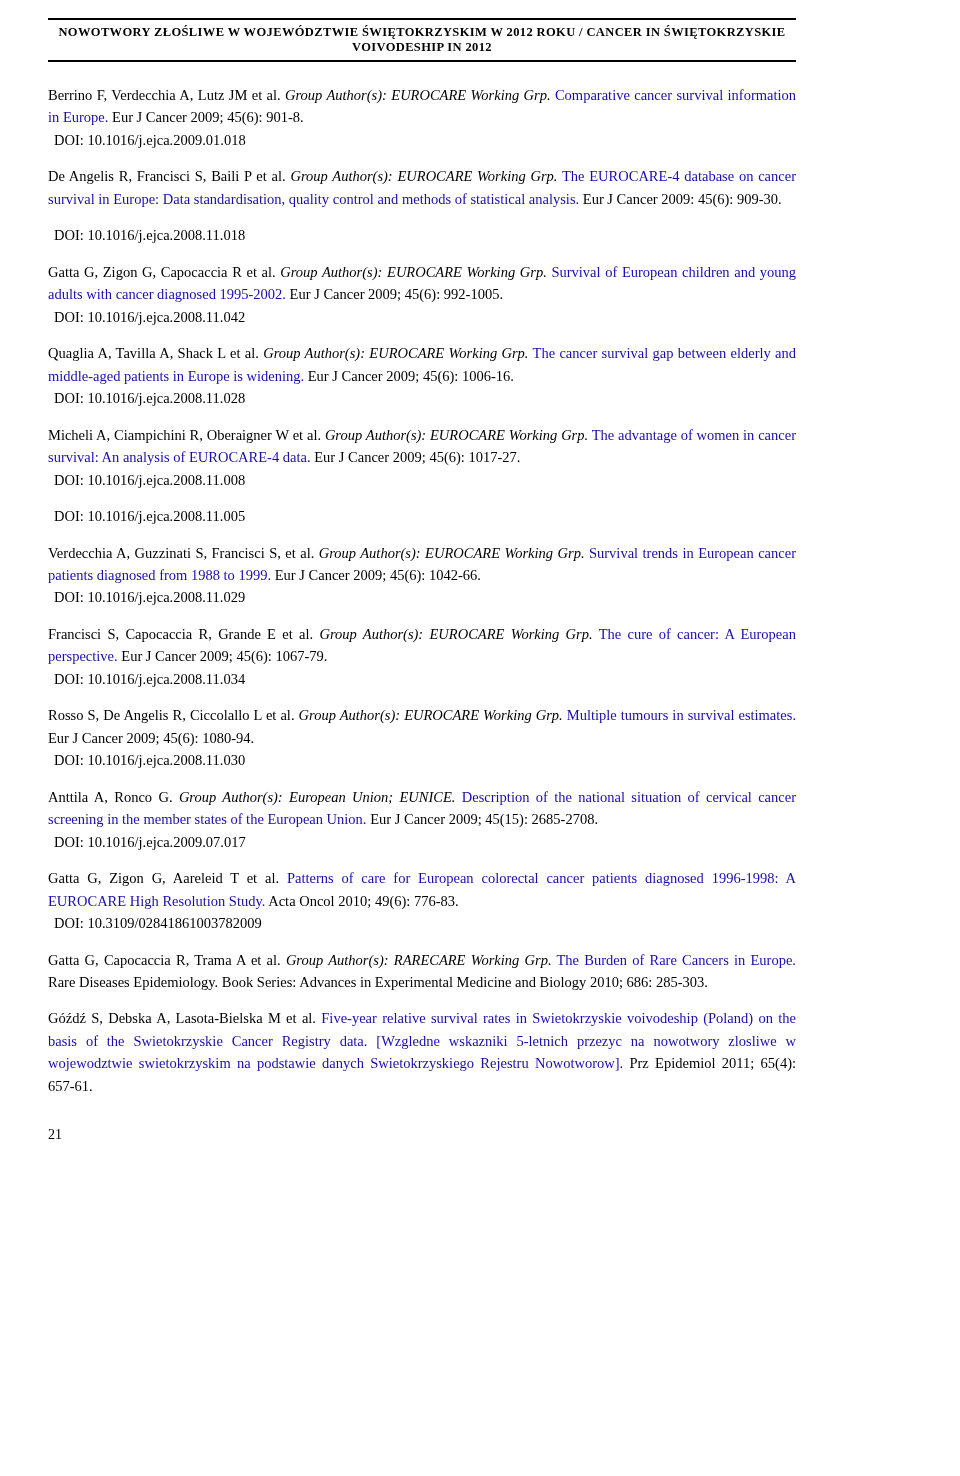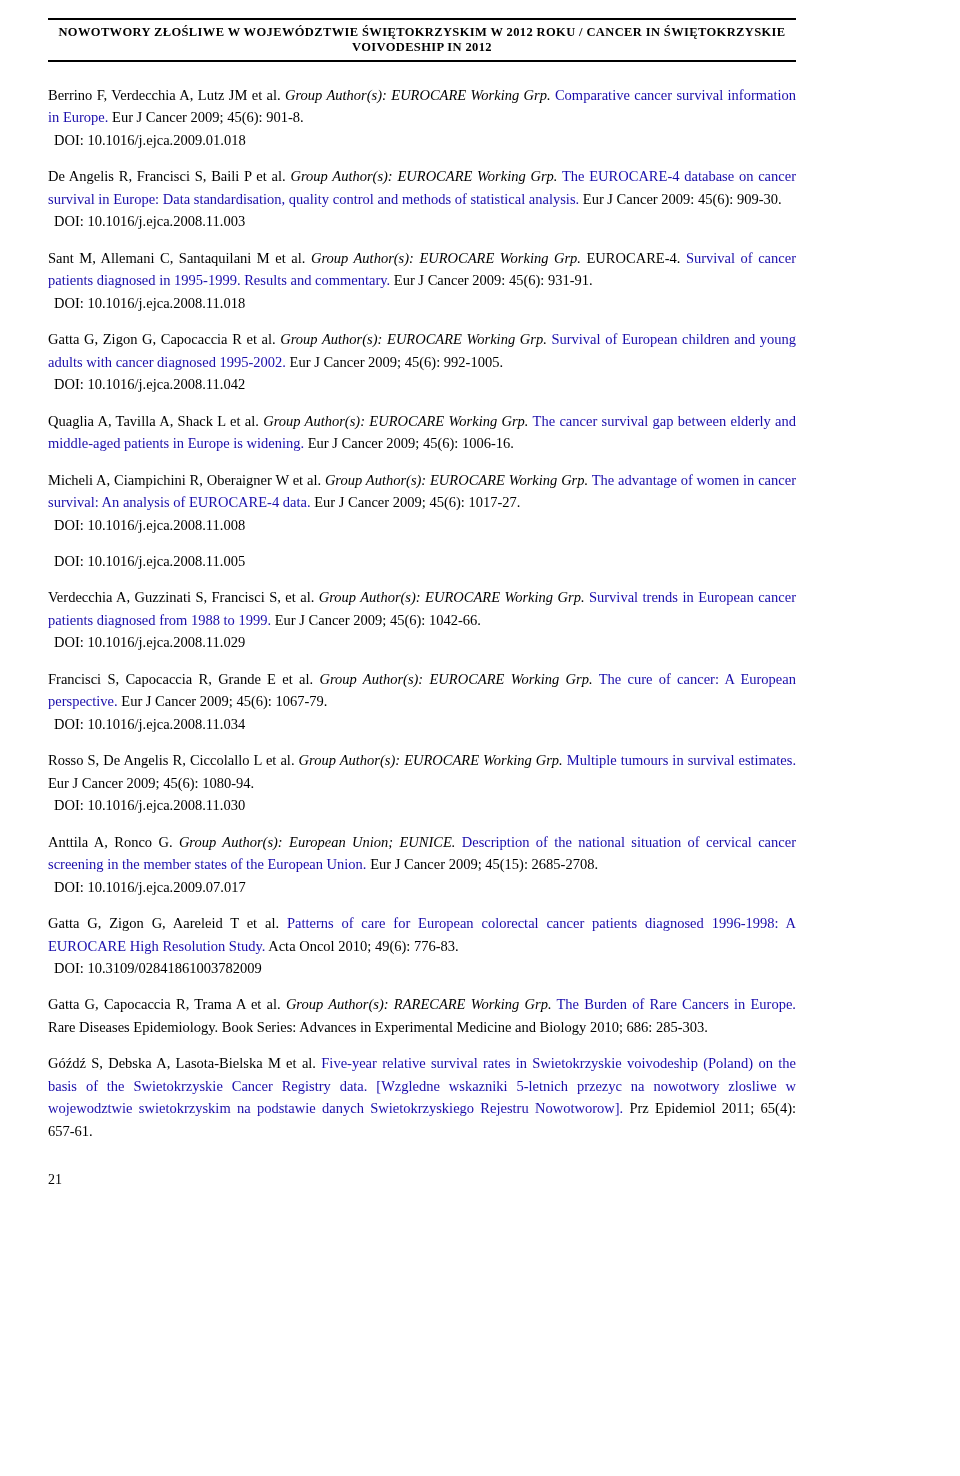--- a/index.html
+++ b/index.html
@@ -69,41 +69,38 @@
       <p>
         Berrino F, Verdecchia A, Lutz JM et al. <em>Group Author(s): EUROCARE Working Grp.</em> <a class="link">Comparative cancer survival information in Europe.</a> Eur J Cancer 2009; 45(6): 901-8.
       </p>
       <p class="doi">DOI: 10.1016/j.ejca.2009.01.018</p>
     </div>
 
     <div class="ref-block">
       <p>
         De Angelis R, Francisci S, Baili P et al. <em>Group Author(s): EUROCARE Working Grp.</em> <a class="link">The EUROCARE-4 database on cancer survival in Europe: Data standardisation, quality control and methods of statistical analysis.</a> Eur J Cancer 2009: 45(6): 909-30.
       </p>
-      <p class="doi">DOI: 10.1016/j.ejca.2008.11.003</p>
     </div>
 
     <div class="ref-block">
-      <p>
-        Sant M, Allemani C, Santaquilani M et al. <em>Group Author(s): EUROCARE Working Grp.</em> EUROCARE-4. <a class="link">Survival of cancer patients diagnosed in 1995-1999. Results and commentary.</a> Eur J Cancer 2009: 45(6): 931-91.
-      </p>
       <p class="doi">DOI: 10.1016/j.ejca.2008.11.018</p>
     </div>
 
     <div class="ref-block">
       <p>
         Gatta G, Zigon G, Capocaccia R et al. <em>Group Author(s): EUROCARE Working Grp.</em> <a class="link">Survival of European children and young adults with cancer diagnosed 1995-2002.</a> Eur J Cancer 2009; 45(6): 992-1005.
       </p>
       <p class="doi">DOI: 10.1016/j.ejca.2008.11.042</p>
     </div>
 
     <div class="ref-block">
       <p>
         Quaglia A, Tavilla A, Shack L et al. <em>Group Author(s): EUROCARE Working Grp.</em> <a class="link">The cancer survival gap between elderly and middle-aged patients in Europe is widening.</a> Eur J Cancer 2009; 45(6): 1006-16.
       </p>
+      <p class="doi">DOI: 10.1016/j.ejca.2008.11.028</p>
     </div>
 
     <div class="ref-block">
       <p>
         Micheli A, Ciampichini R, Oberaigner W et al. <em>Group Author(s): EUROCARE Working Grp.</em> <a class="link">The advantage of women in cancer survival: An analysis of EUROCARE-4 data.</a> Eur J Cancer 2009; 45(6): 1017-27.
       </p>
       <p class="doi">DOI: 10.1016/j.ejca.2008.11.008</p>
     </div>
 
     <div class="ref-block">

